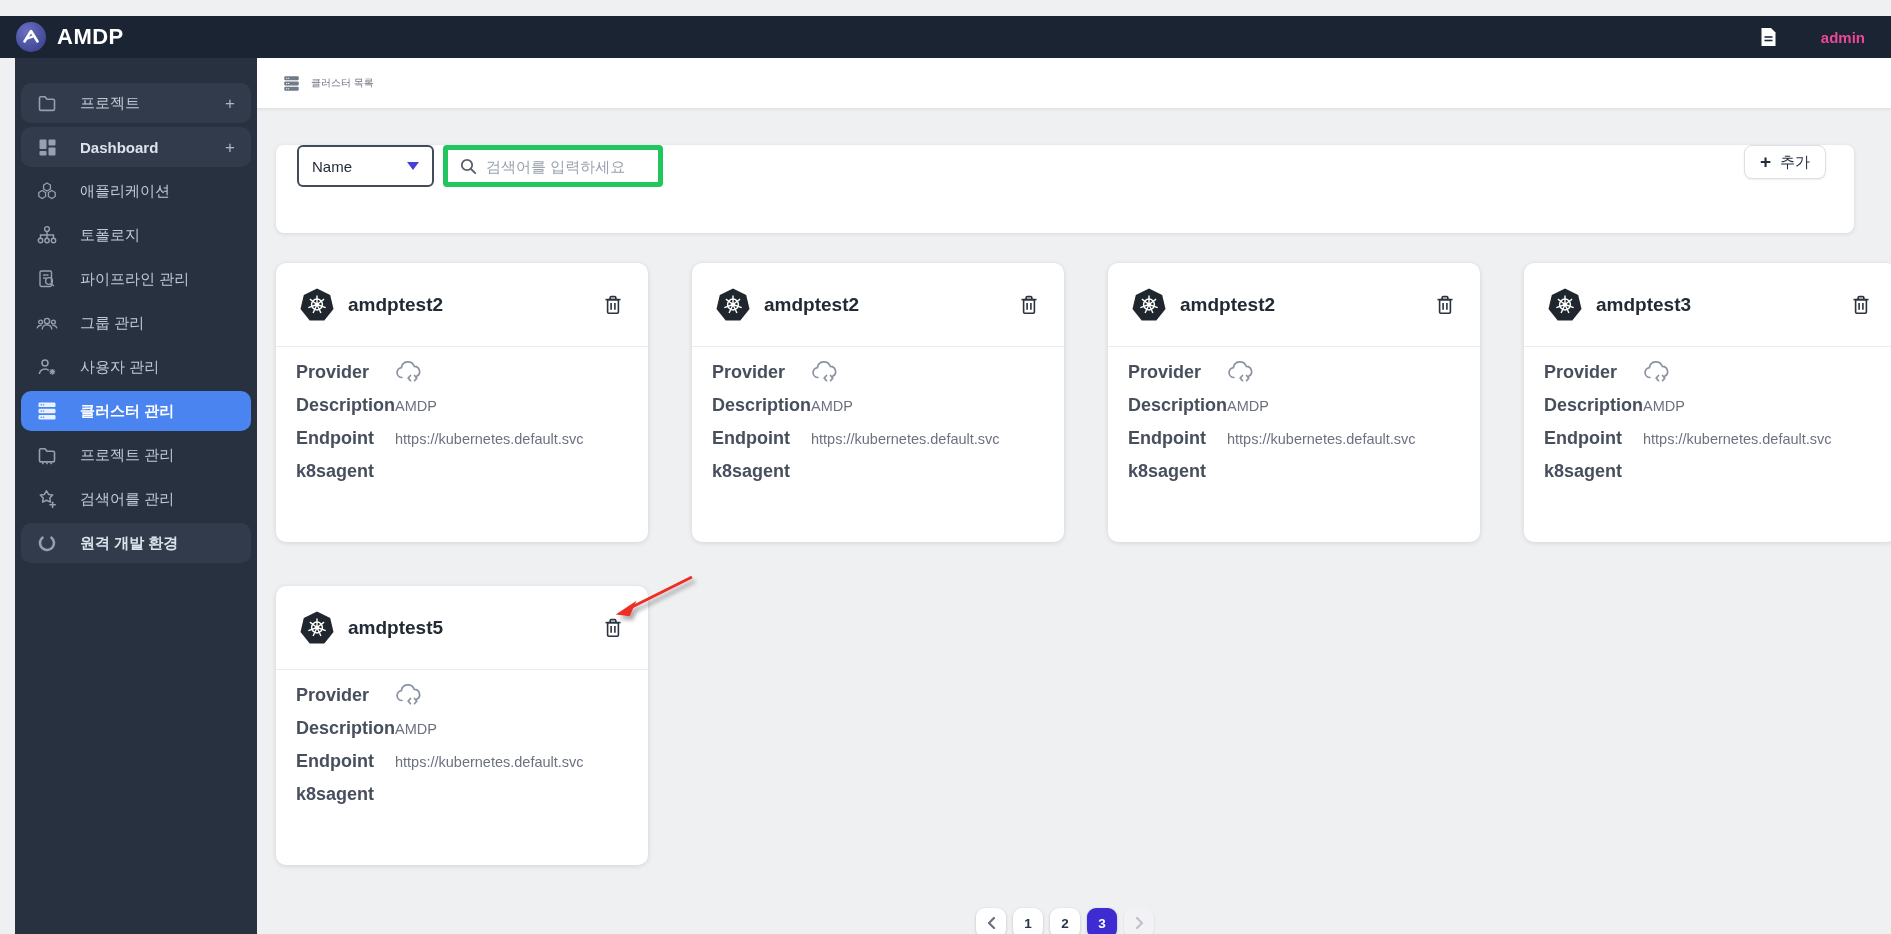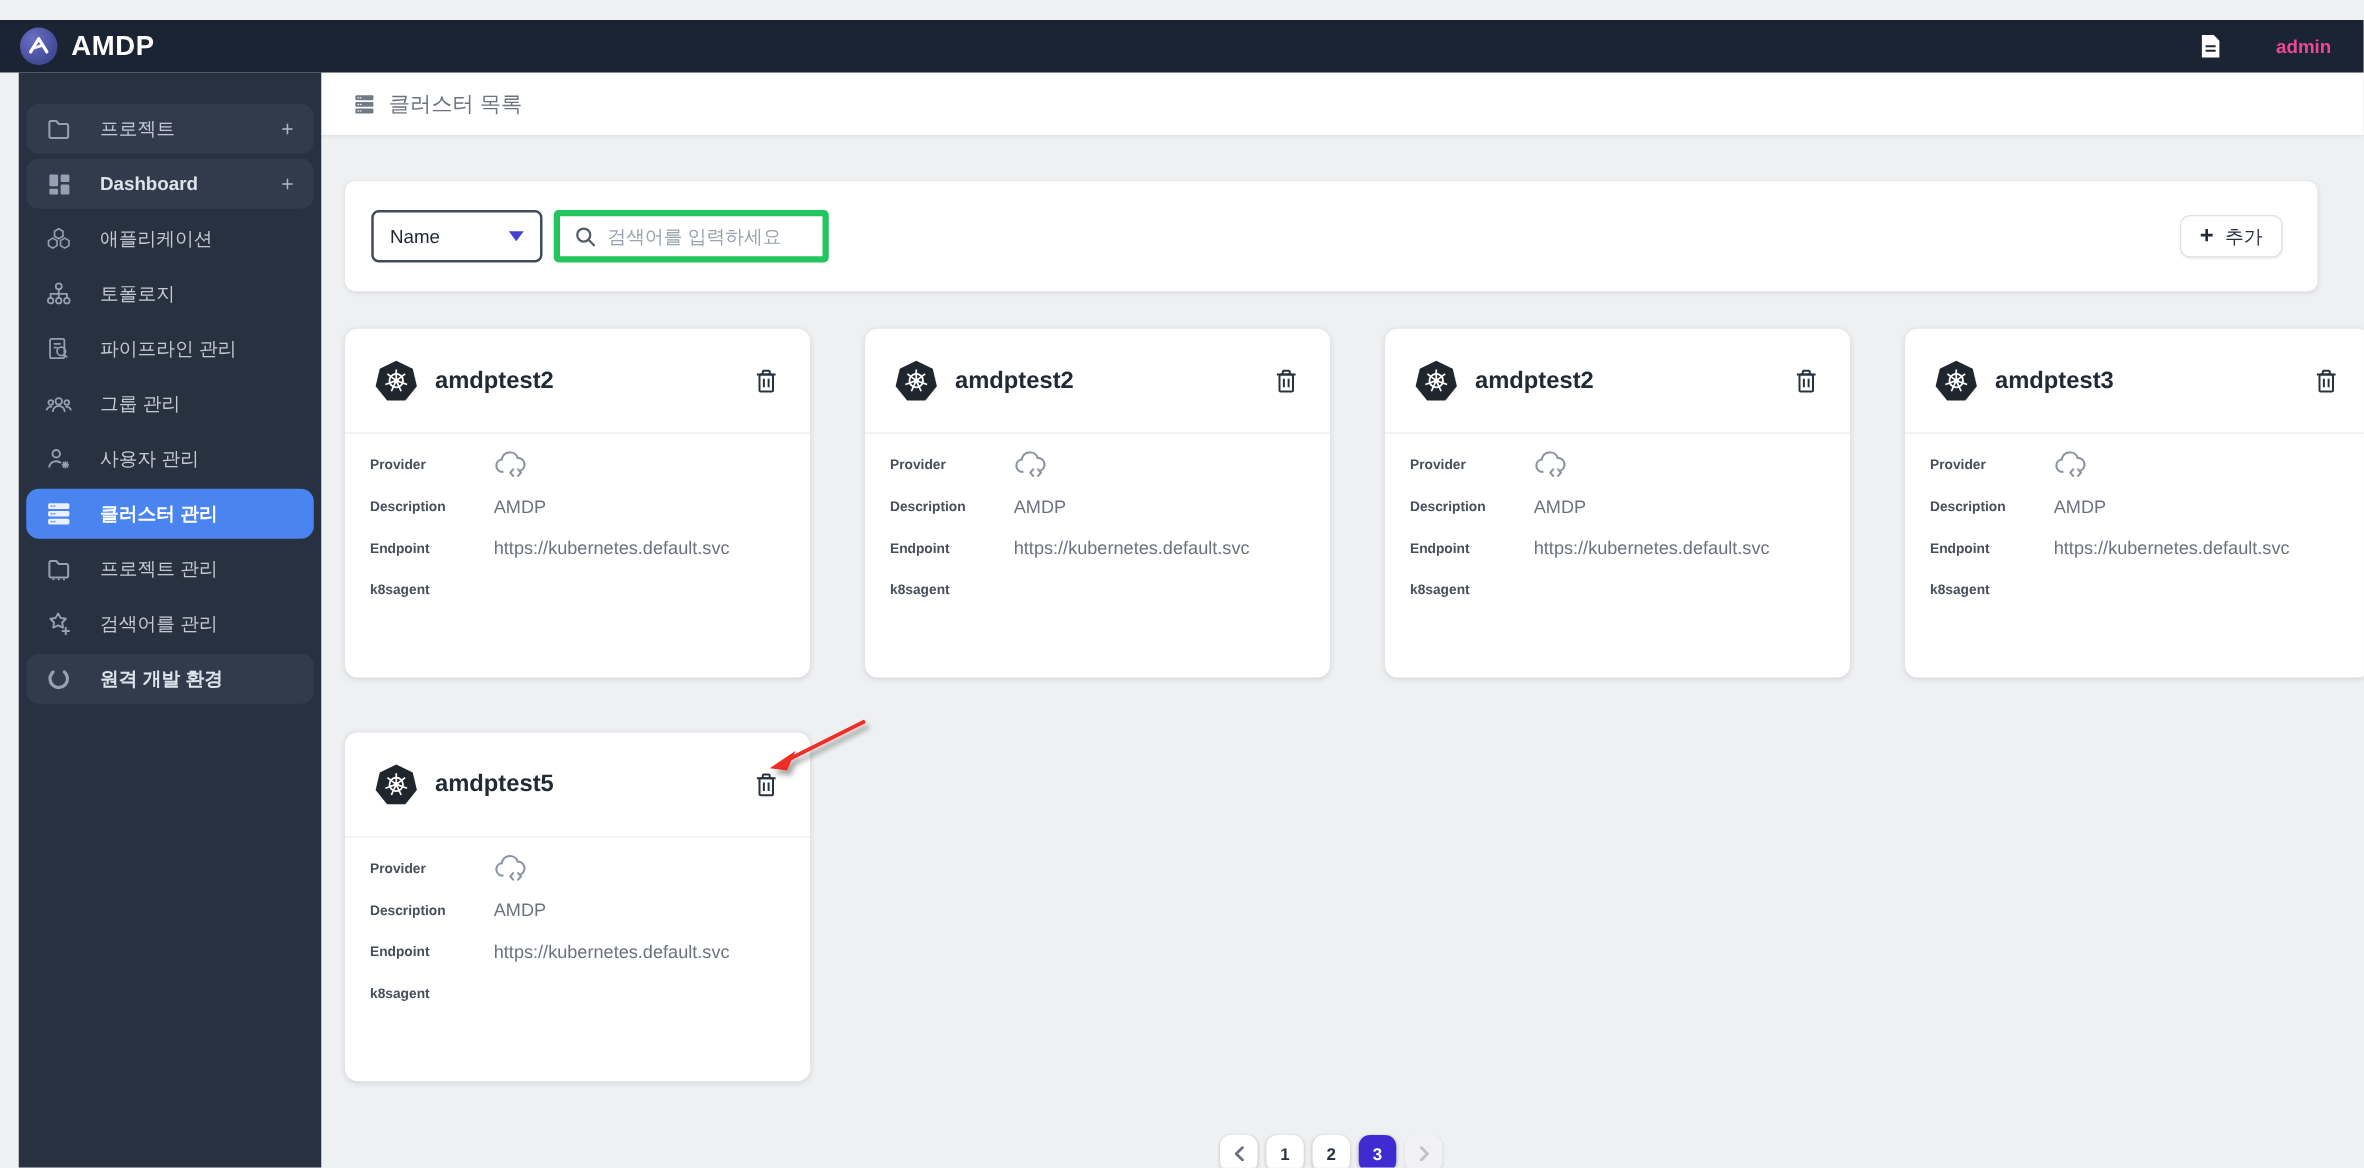--- a/index.html
+++ b/index.html
@@ -31,26 +31,26 @@
   .side-item.active { background:var(--active-blue,#4a84f0); color:#fff; }
   .side-item.active .s-icon { color:#eaf1ff; }
   .side-item.active .s-label { font-weight:bold; color:#fff; }
   .plus { margin-left:auto; color:#aeb6c4; font-size:17px; line-height:1; }
 
   
   .main { position:absolute; left:242px; top:42px; right:0; bottom:0; }
   .crumbbar { height:50px; background:#fff; display:flex; align-items:center;
     padding-left:41px; gap:11px; box-shadow:0 1px 4px rgba(16,24,40,.09);
     position:relative; z-index:5; }
-  .crumb-label { color:#6d737e; font-size:17px; }
+  .crumb-label { color:#6d737e; font-size:10px; }
   .content { padding:37px 37px 0 34px; }
 
   
   .filter-card { height:88px; background:#fff; border-radius:8px;
-    box-shadow:0 1px 4px rgba(16,24,40,.10); display:flex; align-items:center;
+    box-shadow:0 1px 4px rgba(16,24,40,.10); display:flex; align-items:flex-start;
     padding:0 28px 0 21px; }
   .dropdown { width:137px; height:42px; border:2px solid #424b59; border-radius:6px;
     display:flex; align-items:center; padding:0 13px; cursor:pointer; background:#fff; }
   .dropdown-value { font-size:15px; color:#1f2733; }
   .caret-down { margin-left:auto; width:0; height:0; border-left:6px solid transparent;
     border-right:6px solid transparent; border-top:8px solid #4540d6; }
   .searchbox { margin-left:9px; width:220px; height:42px; border:5px solid #22c55e;
     border-radius:4px; display:flex; align-items:center; padding:0 12px; gap:9px; background:#fff; }
   .searchbox input { border:none; outline:none; font-size:15px; width:160px;
     font-family:"Liberation Sans", sans-serif; color:#333; background:transparent; }
@@ -66,21 +66,21 @@
     column-gap:30px; row-gap:37px;gap:44px; }
   .card { width:372px; height:279px; background:#fff; border-radius:10px;
     box-shadow:0 1px 5px rgba(16,24,40,.13); }
   .card-header { height:84px; display:flex; align-items:center;
     padding:0 26px 0 24px; border-bottom:1px solid #e9ebee; }
   .card-title { margin-left:14px; font-size:19px; font-weight:bold; color:#212a35; }
   .trash-btn { margin-left:auto; background:none; border:none; cursor:pointer;
     display:flex; align-items:center; }
   .card-body { padding:14px 20px 0 20px; }
   .frow { display:flex; align-items:center; min-height:21px; margin-bottom:12px; }
-  .frow-label { width:99px; flex:none; font-size:11px; font-weight:bold; color:#474f5c; }
+  .frow-label { width:99px; flex:none; font-size:18px; font-weight:bold; color:#474f5c; }
   .frow-value { font-size:14.5px; color:#6b727e; }
   .cloud-wrap { display:flex; align-items:center; }
 
   
   .pagination { margin-top:43px; display:flex; justify-content:center; gap:7px; }
   .pg { width:30px; height:30px; border-radius:9px; background:#fff; border:none;
     box-shadow:0 1px 3px rgba(0,0,0,.22); display:flex; align-items:center;
     justify-content:center; font-size:13.5px; font-weight:bold; color:#2b3442;
     cursor:pointer; font-family:"Liberation Sans", sans-serif; }
   .pg.active { background:var(--pg-active,#3e2cd2); color:#fff; }

